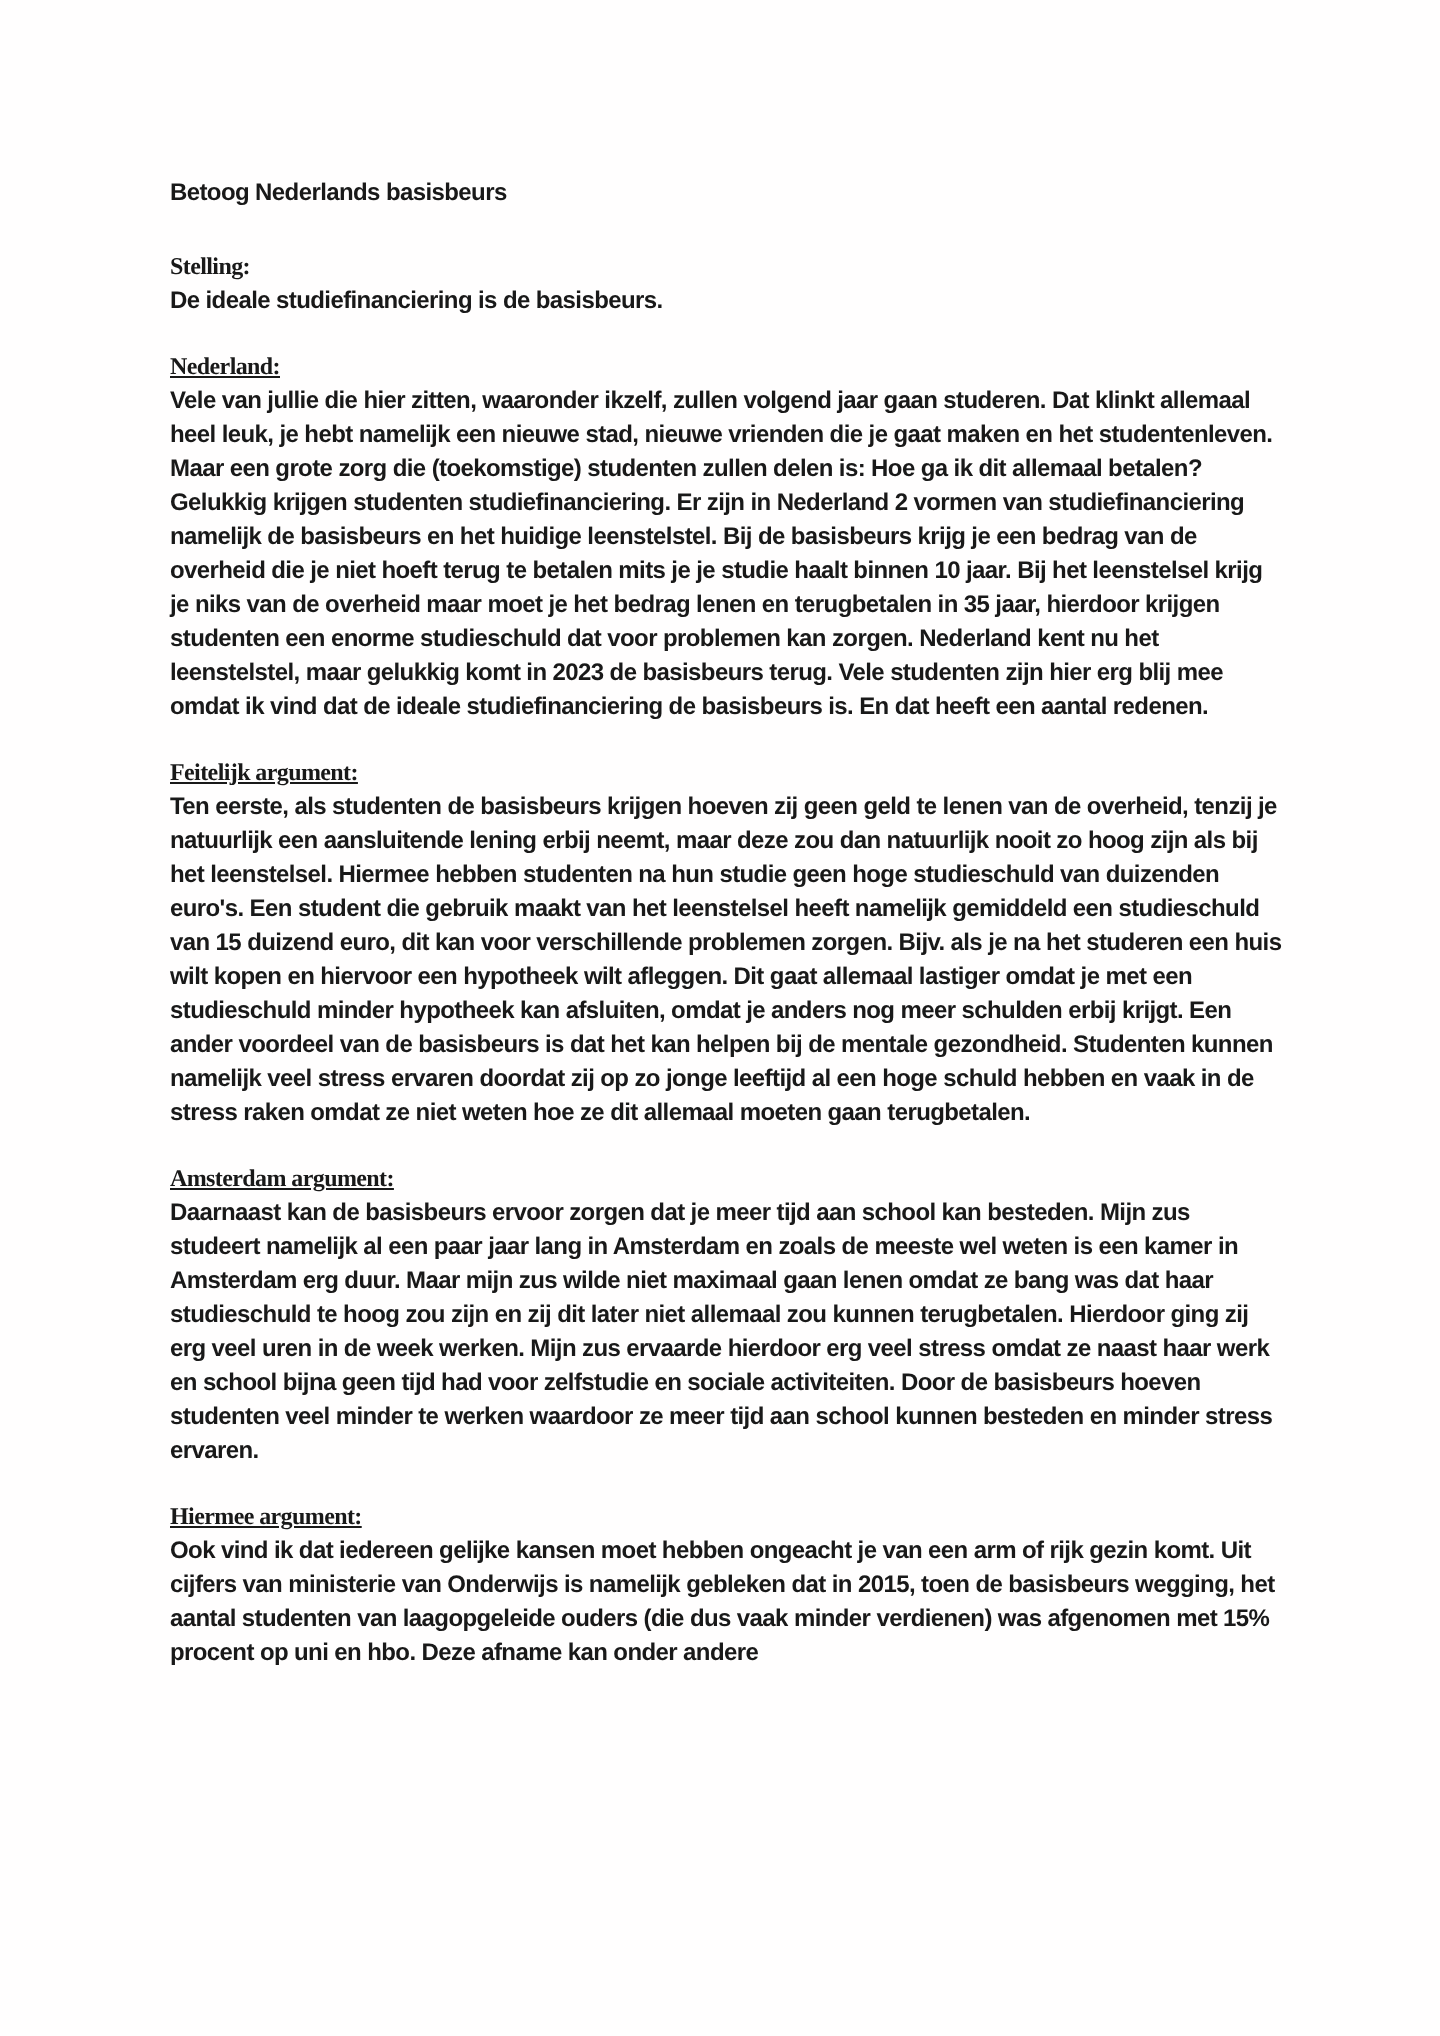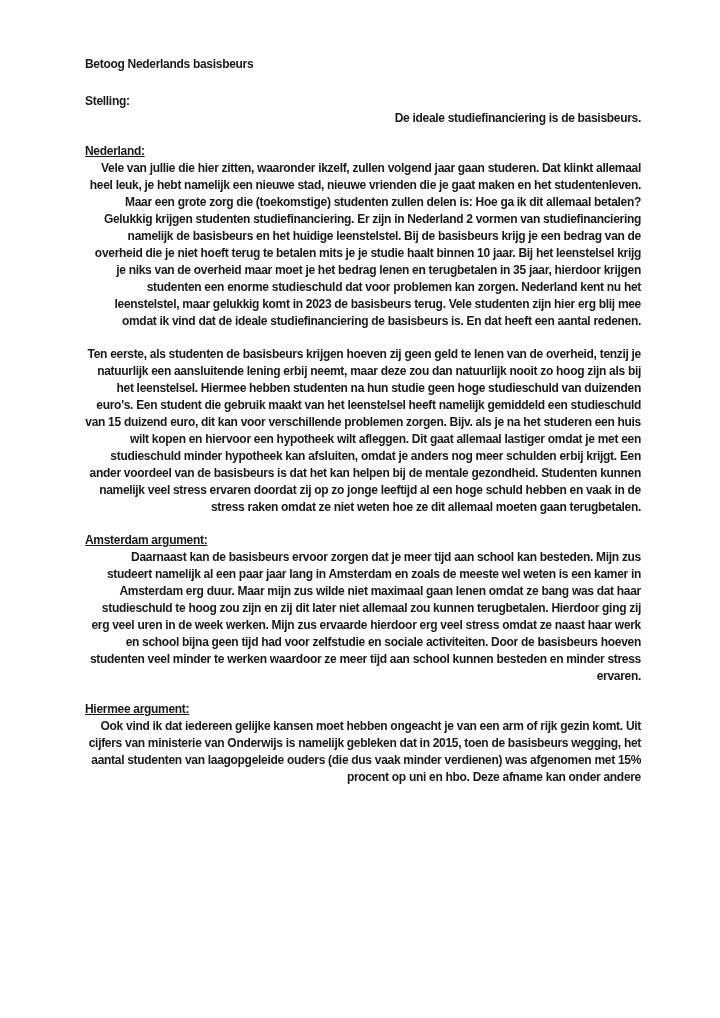--- a/index.html
+++ b/index.html
@@ -6,21 +6,21 @@
     margin: 0;
     padding: 0;
     background: #ffffff;
   }
   .page {
     position: relative;
     width: 720px;
     height: 1018px;
     background: #fffefe;
     box-sizing: border-box;
-    padding: 56px 80px 0 85px;
+    padding: 88px 80px 0 85px;
     overflow: hidden;
   }
   .content {
     width: 556px;
     color: #191919;
     font-family: "Liberation Sans", sans-serif;
     font-weight: 700;
     font-size: 12px;
     line-height: 17px;
     letter-spacing: -0.3px;
@@ -30,27 +30,27 @@
     margin: 0 0 20px 0;
     font-size: 12px;
     line-height: 17px;
     font-weight: 700;
   }
   .section {
     margin: 0 0 16px 0;
   }
   .section-heading {
     font-weight: 700;
+    font-family: Liberation Serif, serif;
   }
   .section-heading.underlined {
     text-decoration: underline;
   }
   .section-body {
     white-space: pre-wrap;
-    text-align: right;
   }
 </style>
 </head>
 <body>
 
 <div class="page">
   <div class="content">
 
     <div class="doc-title">Betoog Nederlands basisbeurs</div>
 
@@ -58,20 +58,21 @@
       <div class="section-heading">Stelling:</div>
       <div class="section-body">De ideale studiefinanciering is de basisbeurs.</div>
     </div>
 
     <div class="section">
       <div class="section-heading underlined">Nederland:</div>
       <div class="section-body">Vele van jullie die hier zitten, waaronder ikzelf, zullen volgend jaar gaan studeren. Dat klinkt allemaal heel leuk, je hebt namelijk een nieuwe stad, nieuwe vrienden die je gaat maken en het studentenleven. Maar een grote zorg die (toekomstige) studenten zullen delen is: Hoe ga ik dit allemaal betalen? Gelukkig krijgen studenten studiefinanciering. Er zijn in Nederland 2 vormen van studiefinanciering namelijk de basisbeurs en het huidige leenstelstel. Bij de basisbeurs krijg je een bedrag van de overheid die je niet hoeft terug te betalen mits je je studie haalt binnen 10 jaar. Bij het leenstelsel krijg je niks van de overheid maar moet je het bedrag lenen en terugbetalen in 35 jaar, hierdoor krijgen studenten een enorme studieschuld dat voor problemen kan zorgen. Nederland kent nu het leenstelstel, maar gelukkig komt in 2023 de basisbeurs terug. Vele studenten zijn hier erg blij mee omdat ik vind dat de ideale studiefinanciering de basisbeurs is. En dat heeft een aantal redenen.</div>
     </div>
 
     <div class="section">
+      <div class="section-heading underlined">Feitelijk argument:</div>
       <div class="section-body">Ten eerste, als studenten de basisbeurs krijgen hoeven zij geen geld te lenen van de overheid, tenzij je natuurlijk een aansluitende lening erbij neemt, maar deze zou dan natuurlijk nooit zo hoog zijn als bij het leenstelsel. Hiermee hebben studenten na hun studie geen hoge studieschuld van duizenden euro's. Een student die gebruik maakt van het leenstelsel heeft namelijk gemiddeld een studieschuld van 15 duizend euro, dit kan voor verschillende problemen zorgen. Bijv. als je na het studeren een huis wilt kopen en hiervoor een hypotheek wilt afleggen. Dit gaat allemaal lastiger omdat je met een studieschuld minder hypotheek kan afsluiten, omdat je anders nog meer schulden erbij krijgt. Een ander voordeel van de basisbeurs is dat het kan helpen bij de mentale gezondheid. Studenten kunnen namelijk veel stress ervaren doordat zij op zo jonge leeftijd al een hoge schuld hebben en vaak in de stress raken omdat ze niet weten hoe ze dit allemaal moeten gaan terugbetalen.</div>
     </div>
 
     <div class="section">
       <div class="section-heading underlined">Amsterdam argument:</div>
       <div class="section-body">Daarnaast kan de basisbeurs ervoor zorgen dat je meer tijd aan school kan besteden. Mijn zus studeert namelijk al een paar jaar lang in Amsterdam en zoals de meeste wel weten is een kamer in Amsterdam erg duur. Maar mijn zus wilde niet maximaal gaan lenen omdat ze bang was dat haar studieschuld te hoog zou zijn en zij dit later niet allemaal zou kunnen terugbetalen. Hierdoor ging zij erg veel uren in de week werken. Mijn zus ervaarde hierdoor erg veel stress omdat ze naast haar werk en school bijna geen tijd had voor zelfstudie en sociale activiteiten. Door de basisbeurs hoeven studenten veel minder te werken waardoor ze meer tijd aan school kunnen besteden en minder stress ervaren.</div>
     </div>
 
     <div class="section">
       <div class="section-heading underlined">Hiermee argument:</div>

